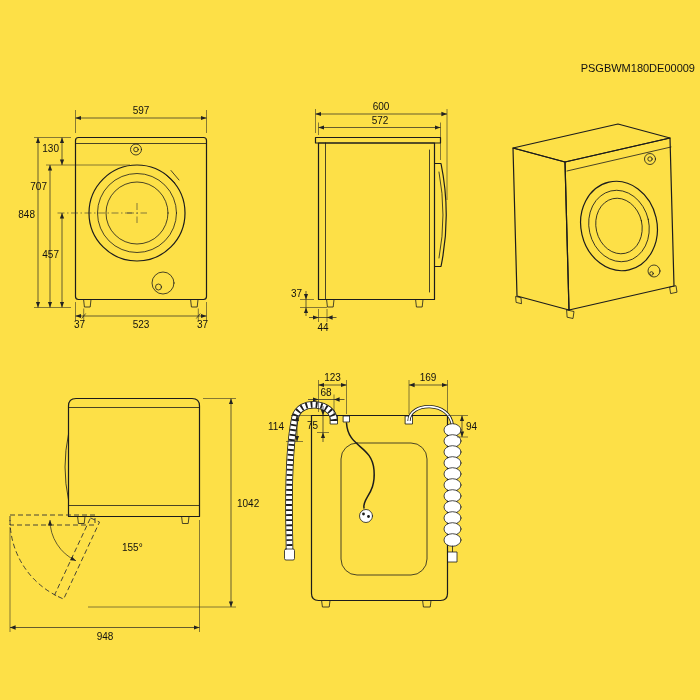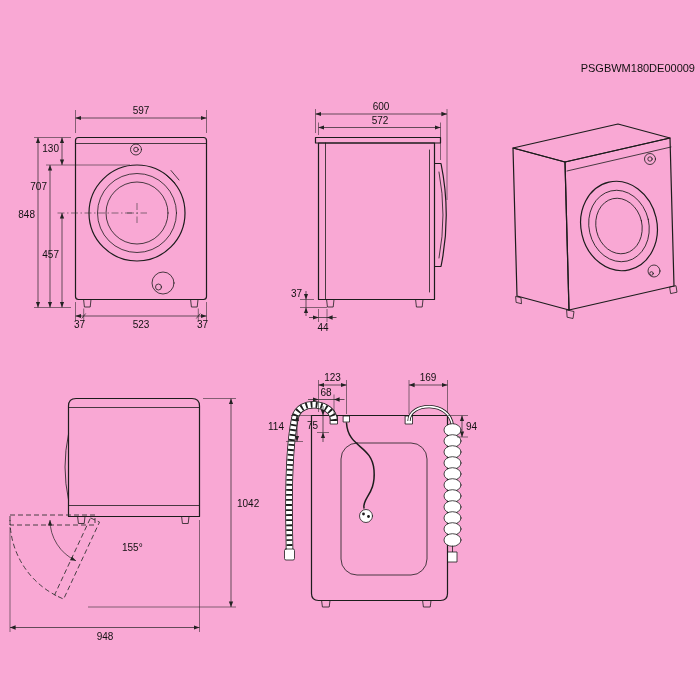--- a/index.html
+++ b/index.html
@@ -1,16 +1,16 @@
 <!DOCTYPE html>
 <html><head>
 <meta charset="utf-8">
 <style>
   html,body{margin:0;padding:0;background:#fff;}
-  .page{position:relative;width:700px;height:700px;background:#f9a8d4;font-family:"Liberation Sans",sans-serif;overflow:hidden;}
+  .page{position:relative;width:700px;height:700px;background:#fde047;font-family:"Liberation Sans",sans-serif;overflow:hidden;}
   svg{display:block;}
   .body-line{fill:none;stroke:#1c1c1c;stroke-width:1.2;stroke-linejoin:round;stroke-linecap:round;}
   .thin{fill:none;stroke:#1c1c1c;stroke-width:0.8;stroke-linejoin:round;stroke-linecap:round;}
   .dim{fill:none;stroke:#222222;stroke-width:0.7;}
   .ext{fill:none;stroke:#222222;stroke-width:0.55;}
   .dash{fill:none;stroke:#333333;stroke-width:0.9;stroke-dasharray:5 3;}
   .cross{fill:none;stroke:#333333;stroke-width:0.6;stroke-dasharray:7 2.5 1.5 2.5;}
   .whitefill{fill:#ffffff;}
   .lbl{font:10px "Liberation Sans",sans-serif;fill:#111111;}
   .title{font:11px "Liberation Sans",sans-serif;fill:#111111;}

